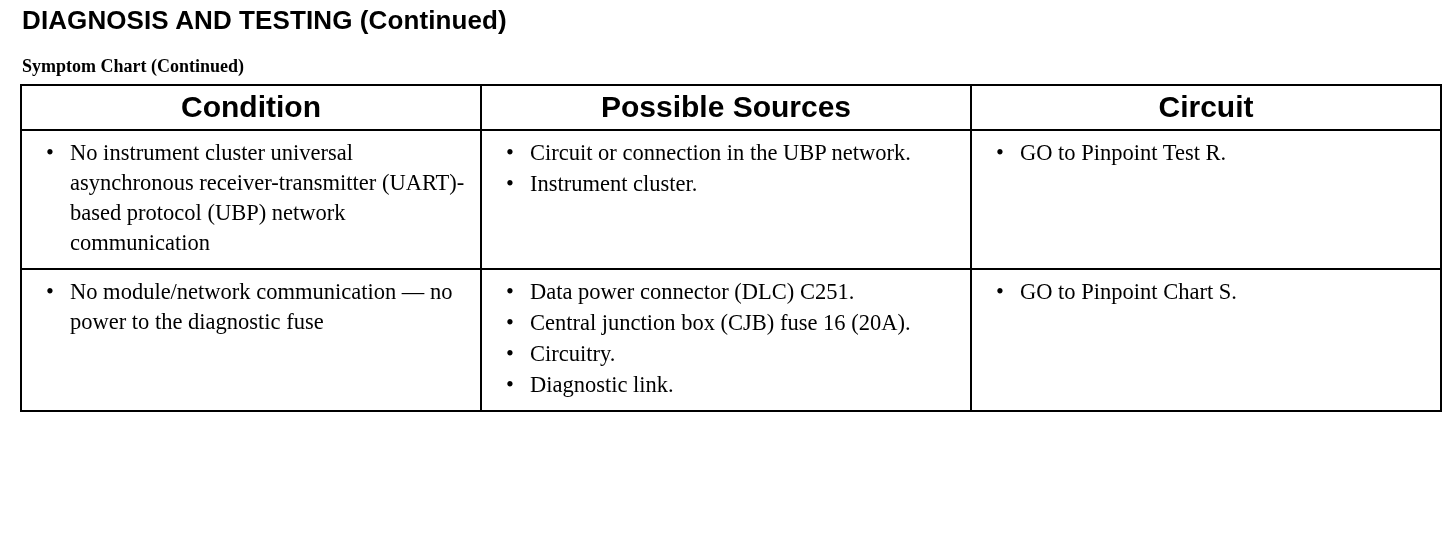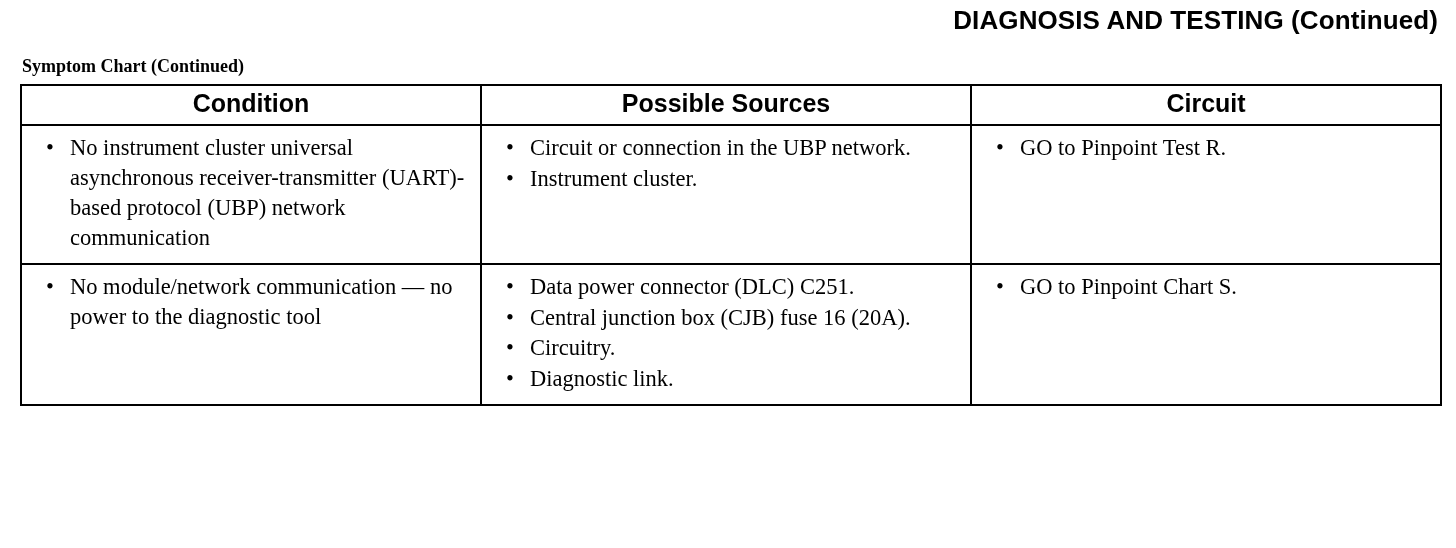--- a/index.html
+++ b/index.html
@@ -21,21 +21,20 @@
     box-sizing: border-box;
     padding: 0 18px;
   }
   .doc-title {
     font-family: "Liberation Sans", sans-serif;
     font-weight: bold;
     font-size: 26px;
     letter-spacing: 0.1px;
     margin: 6px 0 0 4px;
     line-height: 1.1;
-    text-align: right;
   }
   .section-title {
     font-family: "Liberation Serif", serif;
     font-weight: bold;
     font-size: 18px;
     margin: 22px 0 8px 4px;
     line-height: 1.1;
   }
   table.symptom-chart {
     border-collapse: collapse;
@@ -45,21 +44,21 @@
   }
   table.symptom-chart th,
   table.symptom-chart td {
     border: 2px solid #000000;
     vertical-align: top;
     padding: 0;
   }
   table.symptom-chart th {
     font-family: "Liberation Sans", sans-serif;
     font-weight: bold;
-    font-size: 25px;
+    font-size: 30px;
     padding: 4px 0 6px 0;
     line-height: 1.1;
   }
   ul.cell-list {
     list-style: none;
     margin: 0;
     padding: 7px 6px 9px 6px;
   }
   ul.cell-list li {
     position: relative;
@@ -116,21 +115,21 @@
         </td>
         <td>
           <ul class="cell-list">
             <li><span class="bullet">•</span><span>GO to Pinpoint Test R.</span></li>
           </ul>
         </td>
       </tr>
       <tr>
         <td>
           <ul class="cell-list">
-            <li><span class="bullet">•</span><span>No module/network communication — no power to the diagnostic tool</span></li>
+            <li><span class="bullet">•</span><span>No module/network communication — no power to the diagnostic fuse</span></li>
           </ul>
         </td>
         <td>
           <ul class="cell-list">
             <li><span class="bullet">•</span><span>Data power connector (DLC) C251.</span></li>
             <li><span class="bullet">•</span><span>Central junction box (CJB) fuse 16 (20A).</span></li>
             <li><span class="bullet">•</span><span>Circuitry.</span></li>
             <li><span class="bullet">•</span><span>Diagnostic link.</span></li>
           </ul>
         </td>

